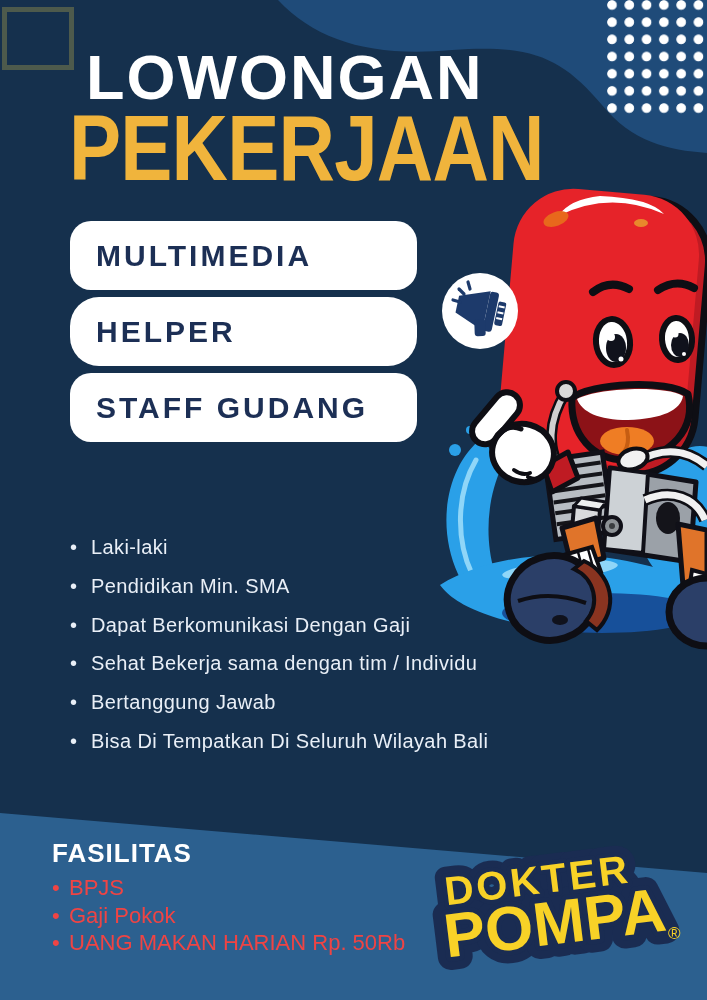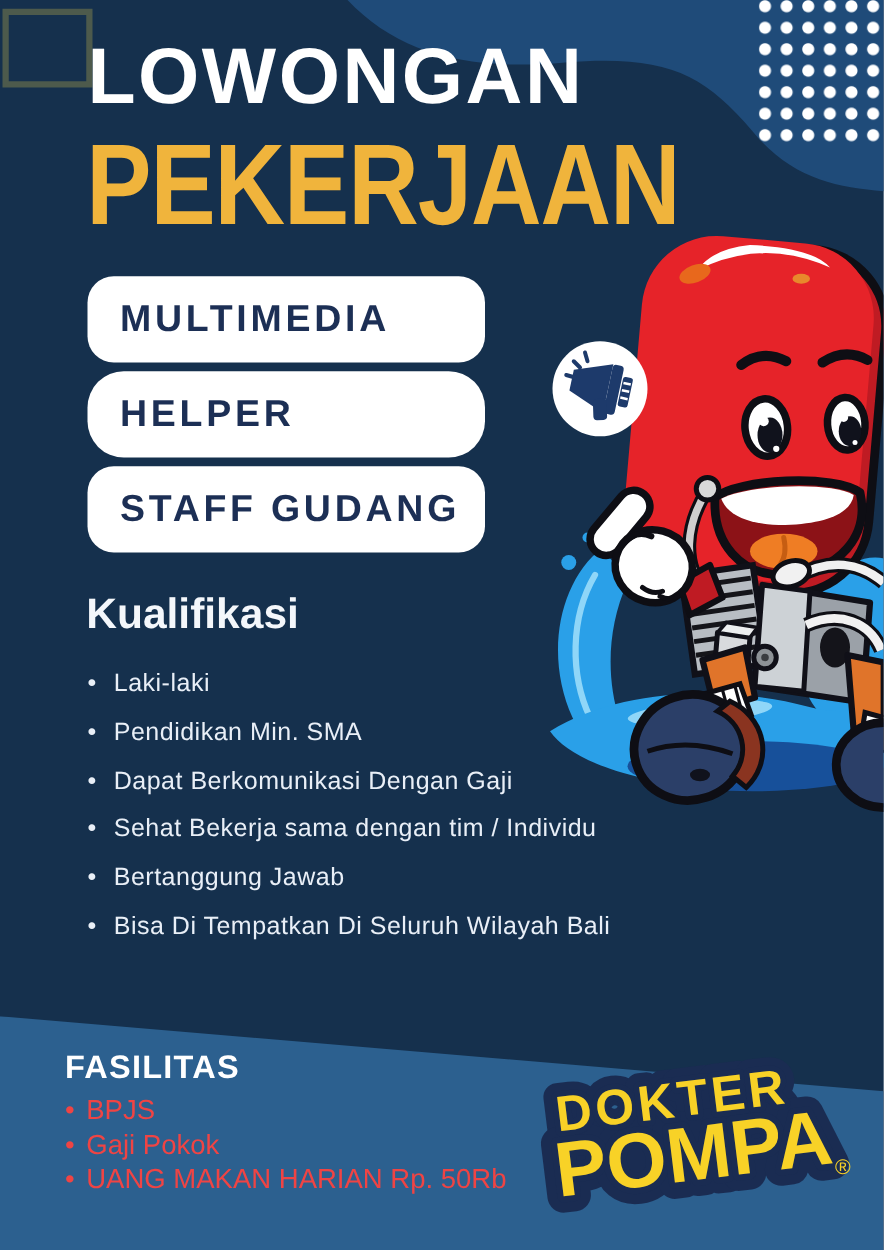--- a/index.html
+++ b/index.html
@@ -8,25 +8,25 @@
     --red:#e62329; --square-border:#4d5a4c;
   }
   html,body{margin:0;padding:0;}
   body{font-family:"Liberation Sans","DejaVu Sans",sans-serif;}
   .poster{position:relative;width:707px;height:1000px;background:var(--bg);overflow:hidden;}
   .decor-square{position:absolute;left:2px;top:7px;width:62px;height:53px;border:5px solid var(--square-border);}
   .wave-svg{position:absolute;left:0;top:0;}
   .dots{position:absolute;left:607px;top:0;width:100px;height:114px;
     background-image:radial-gradient(circle at 5px 5px,#ffffff 4.4px,rgba(255,255,255,0) 5.2px);
     background-size:17.3px 17.2px;}
-  .title1{position:absolute;left:70px;top:30px;margin:0;color:#ffffff;font-size:63px;font-weight:bold;
+  .title1{position:absolute;left:70px;top:30px;margin:16px;color:#ffffff;font-size:63px;font-weight:bold;
     letter-spacing:2px;line-height:1;}
   .title2{position:absolute;left:69px;top:102px;margin:0;color:var(--yellow);font-size:92px;font-weight:bold;
     letter-spacing:-1px;line-height:1;transform:scaleX(.85);transform-origin:left top;}
-  .pill{position:absolute;left:70px;width:318px;height:69px;background:#ffffff;border-radius:21px;
+  .pill{position:absolute;left:70px;width:347px;height:69px;background:#ffffff;border-radius:21px;
     display:flex;align-items:center;padding-left:26px;box-sizing:border-box;}
   .pill span{color:var(--pill-text);font-size:30px;font-weight:bold;letter-spacing:3px;}
   .pill.p1{top:221px;} .pill.p2{top:297px;border-radius:29px;} .pill.p3{top:373px;}
   .qual-head{position:absolute;left:69px;top:472px;margin:0;color:#f4f7fb;font-size:34px;font-weight:bold;}
   ul.qual{position:absolute;left:70px;top:528px;margin:0;padding:0;list-style:none;}
   ul.qual li{position:relative;padding-left:21px;color:var(--text);font-size:20px;letter-spacing:.4px;
     line-height:38.8px;white-space:nowrap;}
   ul.qual li::before{content:"\2022";position:absolute;left:0;color:var(--text);}
   .band{position:absolute;left:0;top:800px;width:707px;height:200px;background:var(--band);
     clip-path:polygon(0 6.5%,100% 36.5%,100% 100%,0 100%);}
@@ -57,21 +57,20 @@
   <div class="pill p1">
     <span>MULTIMEDIA</span>
   </div>
   <div class="pill p2">
     <span>HELPER</span>
   </div>
   <div class="pill p3">
     <span>STAFF GUDANG</span>
   </div>
 
-  <h2 class="qual-head">Kualifikasi</h2>
   <ul class="qual">
     <li>Laki-laki</li>
     <li>Pendidikan Min. SMA</li>
     <li>Dapat Berkomunikasi Dengan Gaji</li>
     <li>Sehat Bekerja sama dengan tim / Individu</li>
     <li>Bertanggung Jawab</li>
     <li>Bisa Di Tempatkan Di Seluruh Wilayah Bali</li>
   </ul>
 
   <div class="band"></div>

